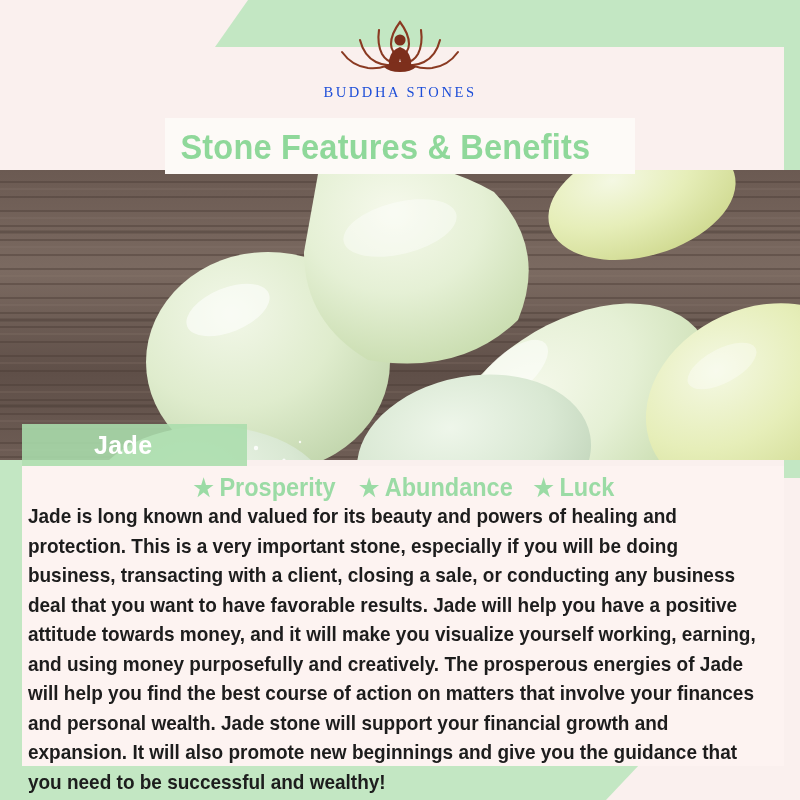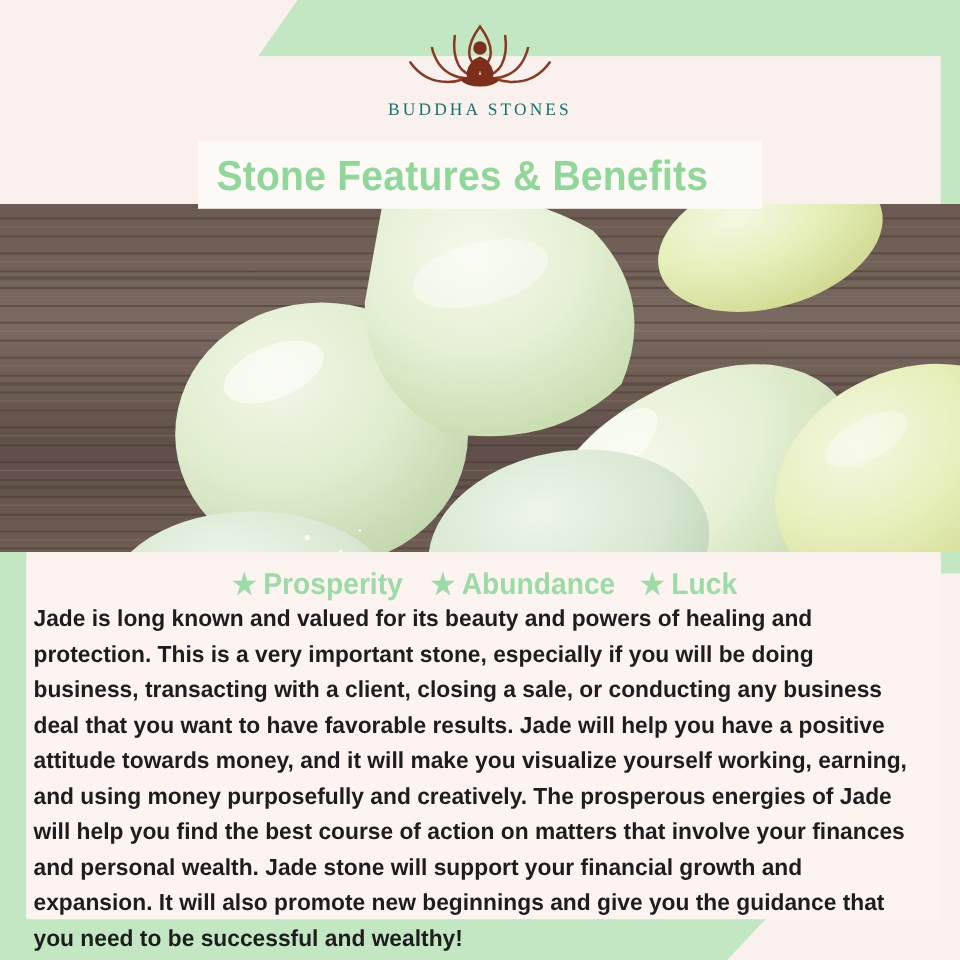--- a/index.html
+++ b/index.html
@@ -76,21 +76,21 @@
   .logo-mark {
     width: 132px;
     height: 62px;
     display: block;
   }
   .logo-wordmark {
     margin-top: 4px;
     font-family: "Liberation Serif", serif;
     font-size: 14.5px;
     letter-spacing: 2.6px;
-    color: #0f766e;
+    color: #1d4ed8;
     white-space: nowrap;
   }
 
   
   .title-banner {
     position: absolute;
     top: 118px;
     left: 165px;
     width: 470px;
     height: 56px;
@@ -321,20 +321,23 @@
         <path d="M50 49 q6 -5 16 -5 q10 0 16 5 q-5 5 -16 5 q-11 0 -16 -5 z"></path>
       </g>
     </svg>
     <div class="logo-wordmark">BUDDHA STONES</div>
   </div>
 
   <div class="title-banner">
     <div class="title-banner-text">Stone Features &amp; Benefits</div>
   </div>
 
+  <div class="stone-chip">
+    <div class="stone-chip-text">Jade</div>
+  </div>
 
   <div class="content">
     <div class="keywords">
       <div class="keyword">
         <span class="keyword-star">★</span>
         <span>Prosperity</span>
       </div>
       <div class="keyword">
         <span class="keyword-star">★</span>
         <span>Abundance</span>

